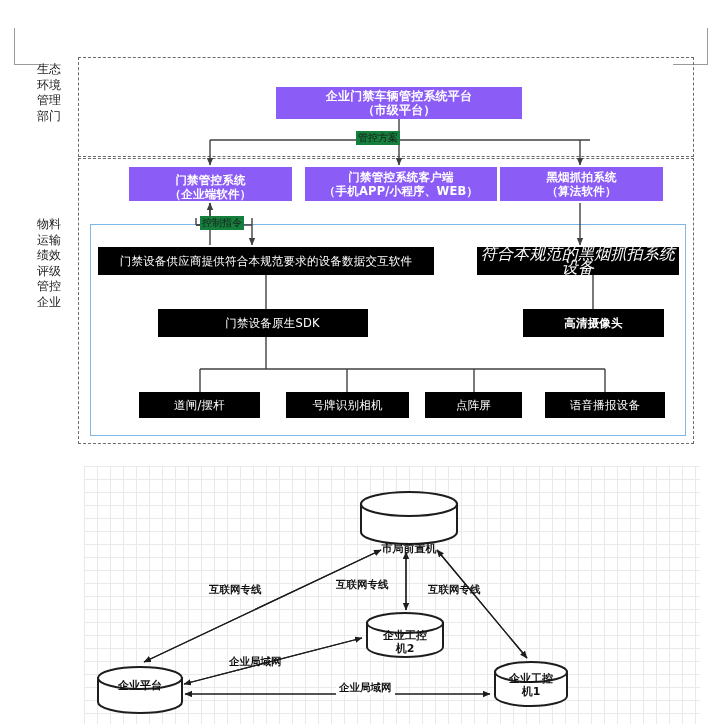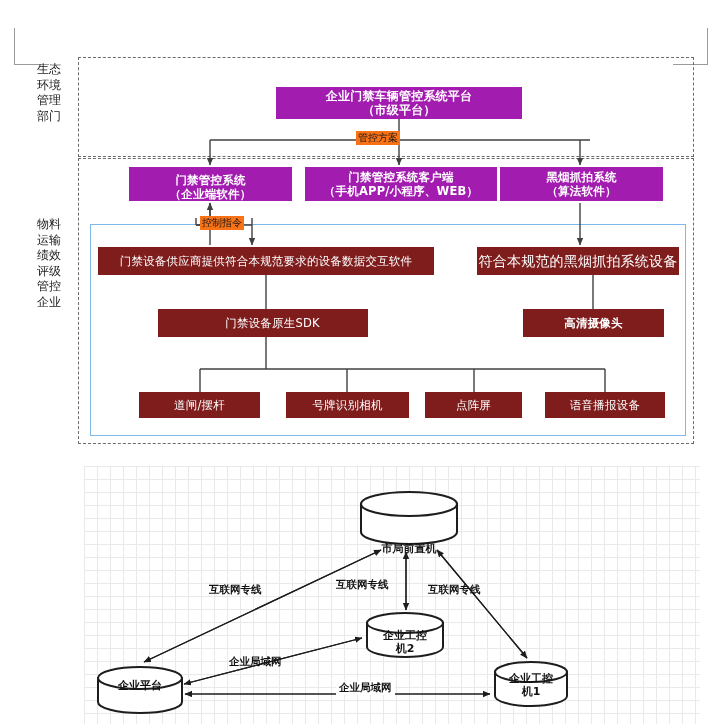--- a/index.html
+++ b/index.html
@@ -27,43 +27,43 @@
   #band-top{left:78px;top:5px;width:616px;height:100px;}
   #band-bottom{left:78px;top:106px;width:616px;height:286px;}
 
   #innerbox{position:absolute;left:90px;top:172px;width:596px;height:212px;
             box-sizing:border-box;border:1px solid #7db8e8;background:transparent;}
 
   .node{position:absolute;box-sizing:border-box;display:flex;
         align-items:center;justify-content:center;text-align:center;
         color:#ffffff;font-size:11.5px;line-height:14px;
         font-weight:700;letter-spacing:.2px;}
-  .blue{background:#a21caf;}
-  .orange{background:#7f1d1d;}
+  .blue{background:#8b5cf6;}
+  .orange{background:#000000;}
 
   
   #n-platform{left:276px;top:35px;width:246px;height:32px;font-size:12px;}
   
   #n-sys{left:129px;top:115px;width:163px;height:34px;align-items:flex-end;}
   #n-client{left:305px;top:115px;width:192px;height:34px;}
   #n-smoke{left:500px;top:115px;width:163px;height:34px;}
   
   #n-vendor{left:98px;top:195px;width:336px;height:28px;font-weight:400;font-size:11.5px;}
-  #n-smokedev{left:477px;top:195px;width:202px;height:28px;font-weight:400;font-size:14px;}
+  #n-smokedev{left:477px;top:195px;width:202px;height:28px;font-weight:400;font-size:16px;font-style:italic;}
   
   #n-sdk{left:158px;top:257px;width:210px;height:28px;font-weight:400;padding-left:19px;}
   #n-cam{left:523px;top:257px;width:141px;height:28px;font-weight:700;}
   
   #n-gate{left:139px;top:340px;width:121px;height:26px;font-weight:400;}
   #n-plate{left:286px;top:340px;width:123px;height:26px;font-weight:400;}
   #n-dot{left:425px;top:340px;width:97px;height:26px;font-weight:400;}
   #n-voice{left:545px;top:340px;width:120px;height:26px;font-weight:400;}
 
   .edgelabel{position:absolute;font-size:10px;color:#1a1a1a;
-             background:#f97316;padding:0 2px;white-space:nowrap;}
+             background:#15803d;padding:0 2px;white-space:nowrap;}
   #lbl-plan{left:356px;top:79px;}
   #lbl-cmd{left:200px;top:164px;}
 
   #archsvg{position:absolute;left:0;top:0;width:722px;height:400px;}
 
   
   #net{position:absolute;left:84px;top:466px;width:616px;height:258px;
        background:
          repeating-linear-gradient(to right,#e9e9e9 0 1px,transparent 1px 13px),
          repeating-linear-gradient(to bottom,#e9e9e9 0 1px,transparent 1px 13px),

